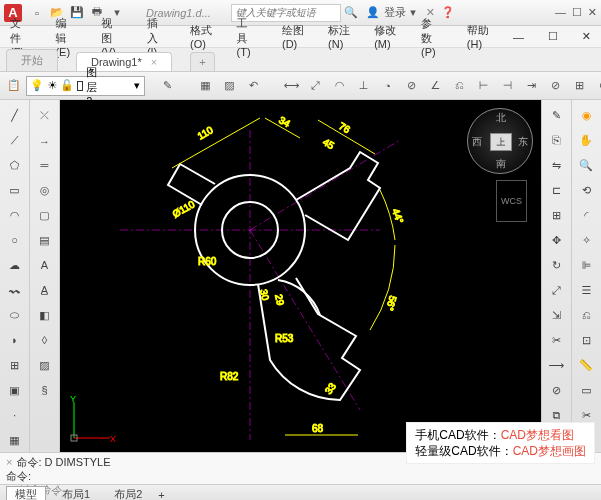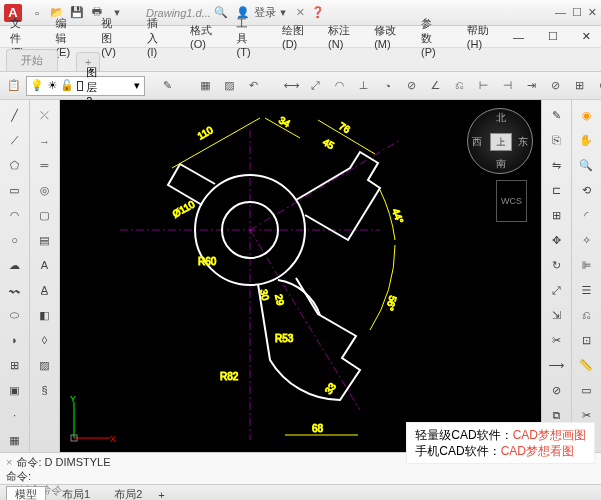--- a/index.html
+++ b/index.html
@@ -53,20 +53,21 @@
 <div class="titlebar">
   <div class="logo">A</div>
   <div class="qat">
     <span>▫</span>
     <span>📂</span>
     <span>💾</span>
     <span>🖶</span>
     <span>▾</span>
   </div>
   <div class="title-doc">Drawing1.d...</div>
+  <input class="search-box" placeholder="键入关键字或短语" style="">
   <span style="margin-left:4px;color:#888">🔍</span>
   <div class="login">
     <span>👤</span>
     <span>登录</span>
     <span>▾</span>
   </div>
   <span style="margin-left:10px;color:#888">✕</span>
   <span style="margin-left:6px;color:#888">❓</span>
   <div class="winbtns">
     <span>—</span>
@@ -87,20 +88,21 @@
   <span>修改(M)</span>
   <span>参数(P)</span>
   <span>帮助(H)</span>
   <span style="margin-left:auto">—</span>
   <span>☐</span>
   <span>✕</span>
 </div>
 
 <div class="doctabs">
   <div class="doctab inactive">开始</div>
+  <div class="doctab"><span>Drawing1*</span> <span style="color:#aaa;margin-left:6px">×</span></div>
   <div class="doctab inactive plus">+</div>
 </div>
 
 <div class="layerbar">
   <div class="rib">📋</div>
   <div class="layer-sel">
     <span>💡</span>
     <span>☀</span>
     <span>🔓</span>
     <span class="sq"></span>
@@ -267,15 +269,15 @@
 </div>
 
 <div class="statusbar">
   <span class="tab" style="background:#fff;border:1px solid #aaa">模型</span>
   <span class="tab">布局1</span>
   <span class="tab">布局2</span>
   <span>+</span>
 </div>
 
 <div class="watermark">
+  <div><span>手机CAD软件：</span><span class="r">CAD梦想看图</span></div>
   <div><span>轻量级CAD软件：</span><span class="r">CAD梦想画图</span></div>
-  <div><span>手机CAD软件：</span><span class="r">CAD梦想看图</span></div>
 </div>
 
 </body></html>

